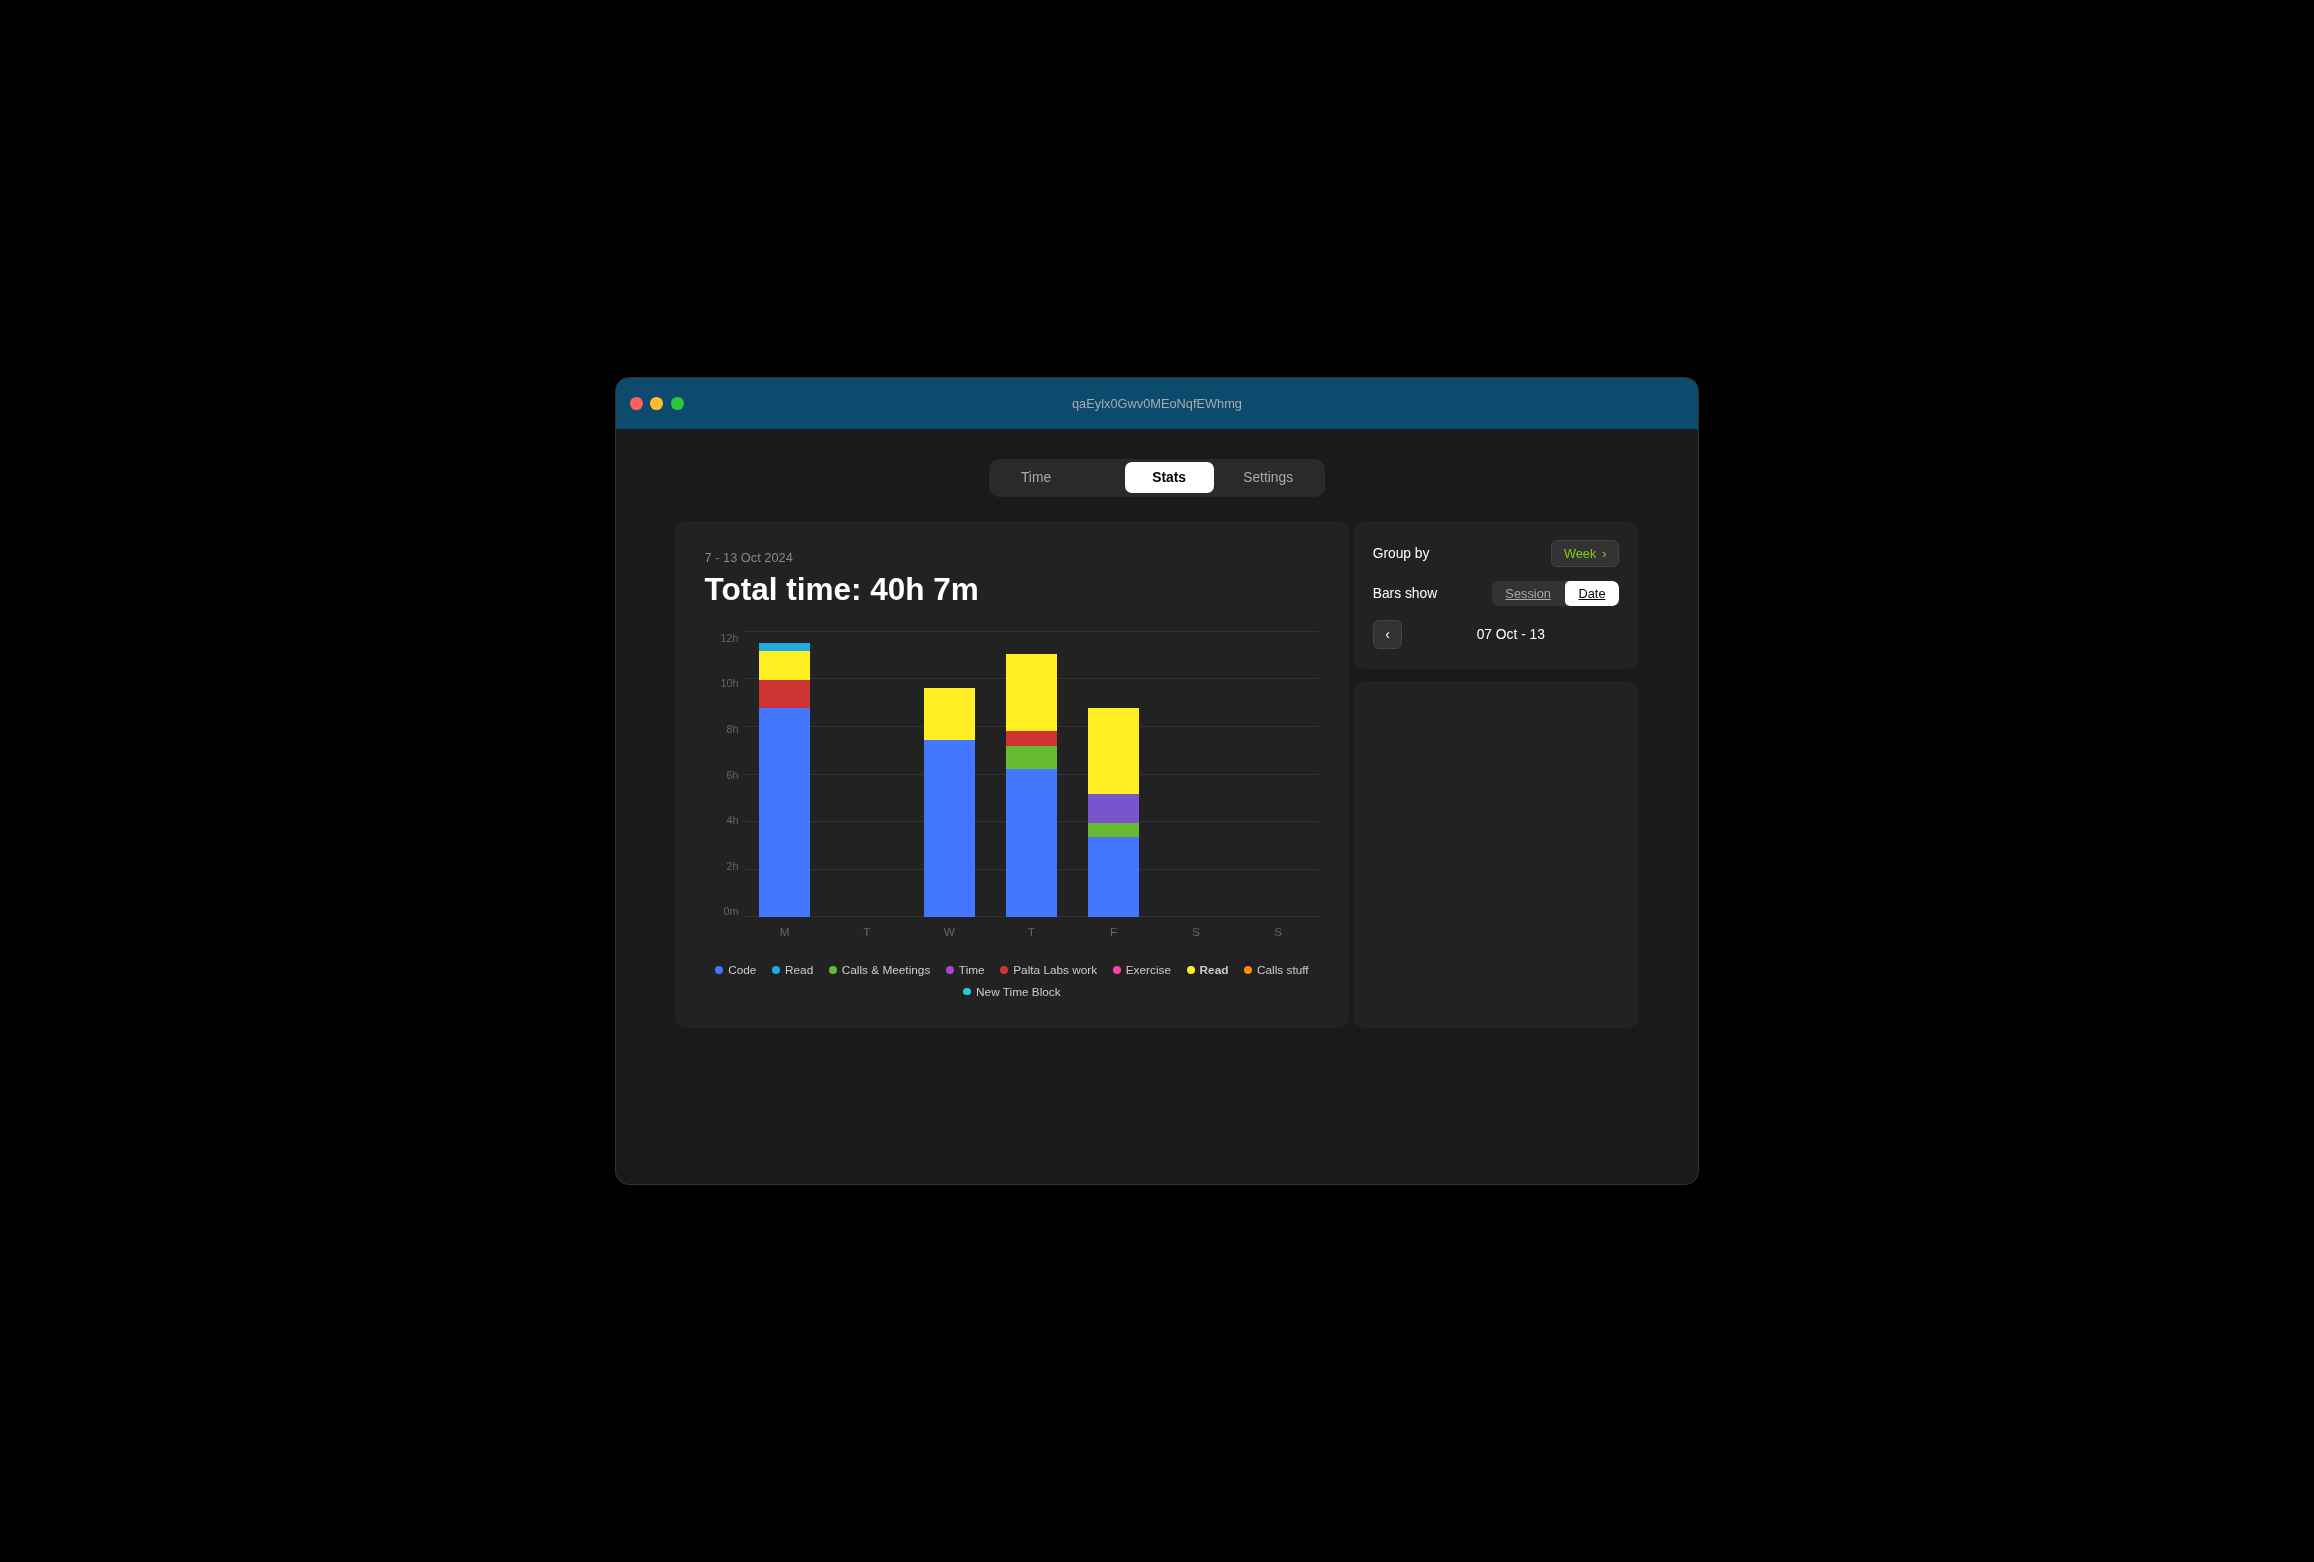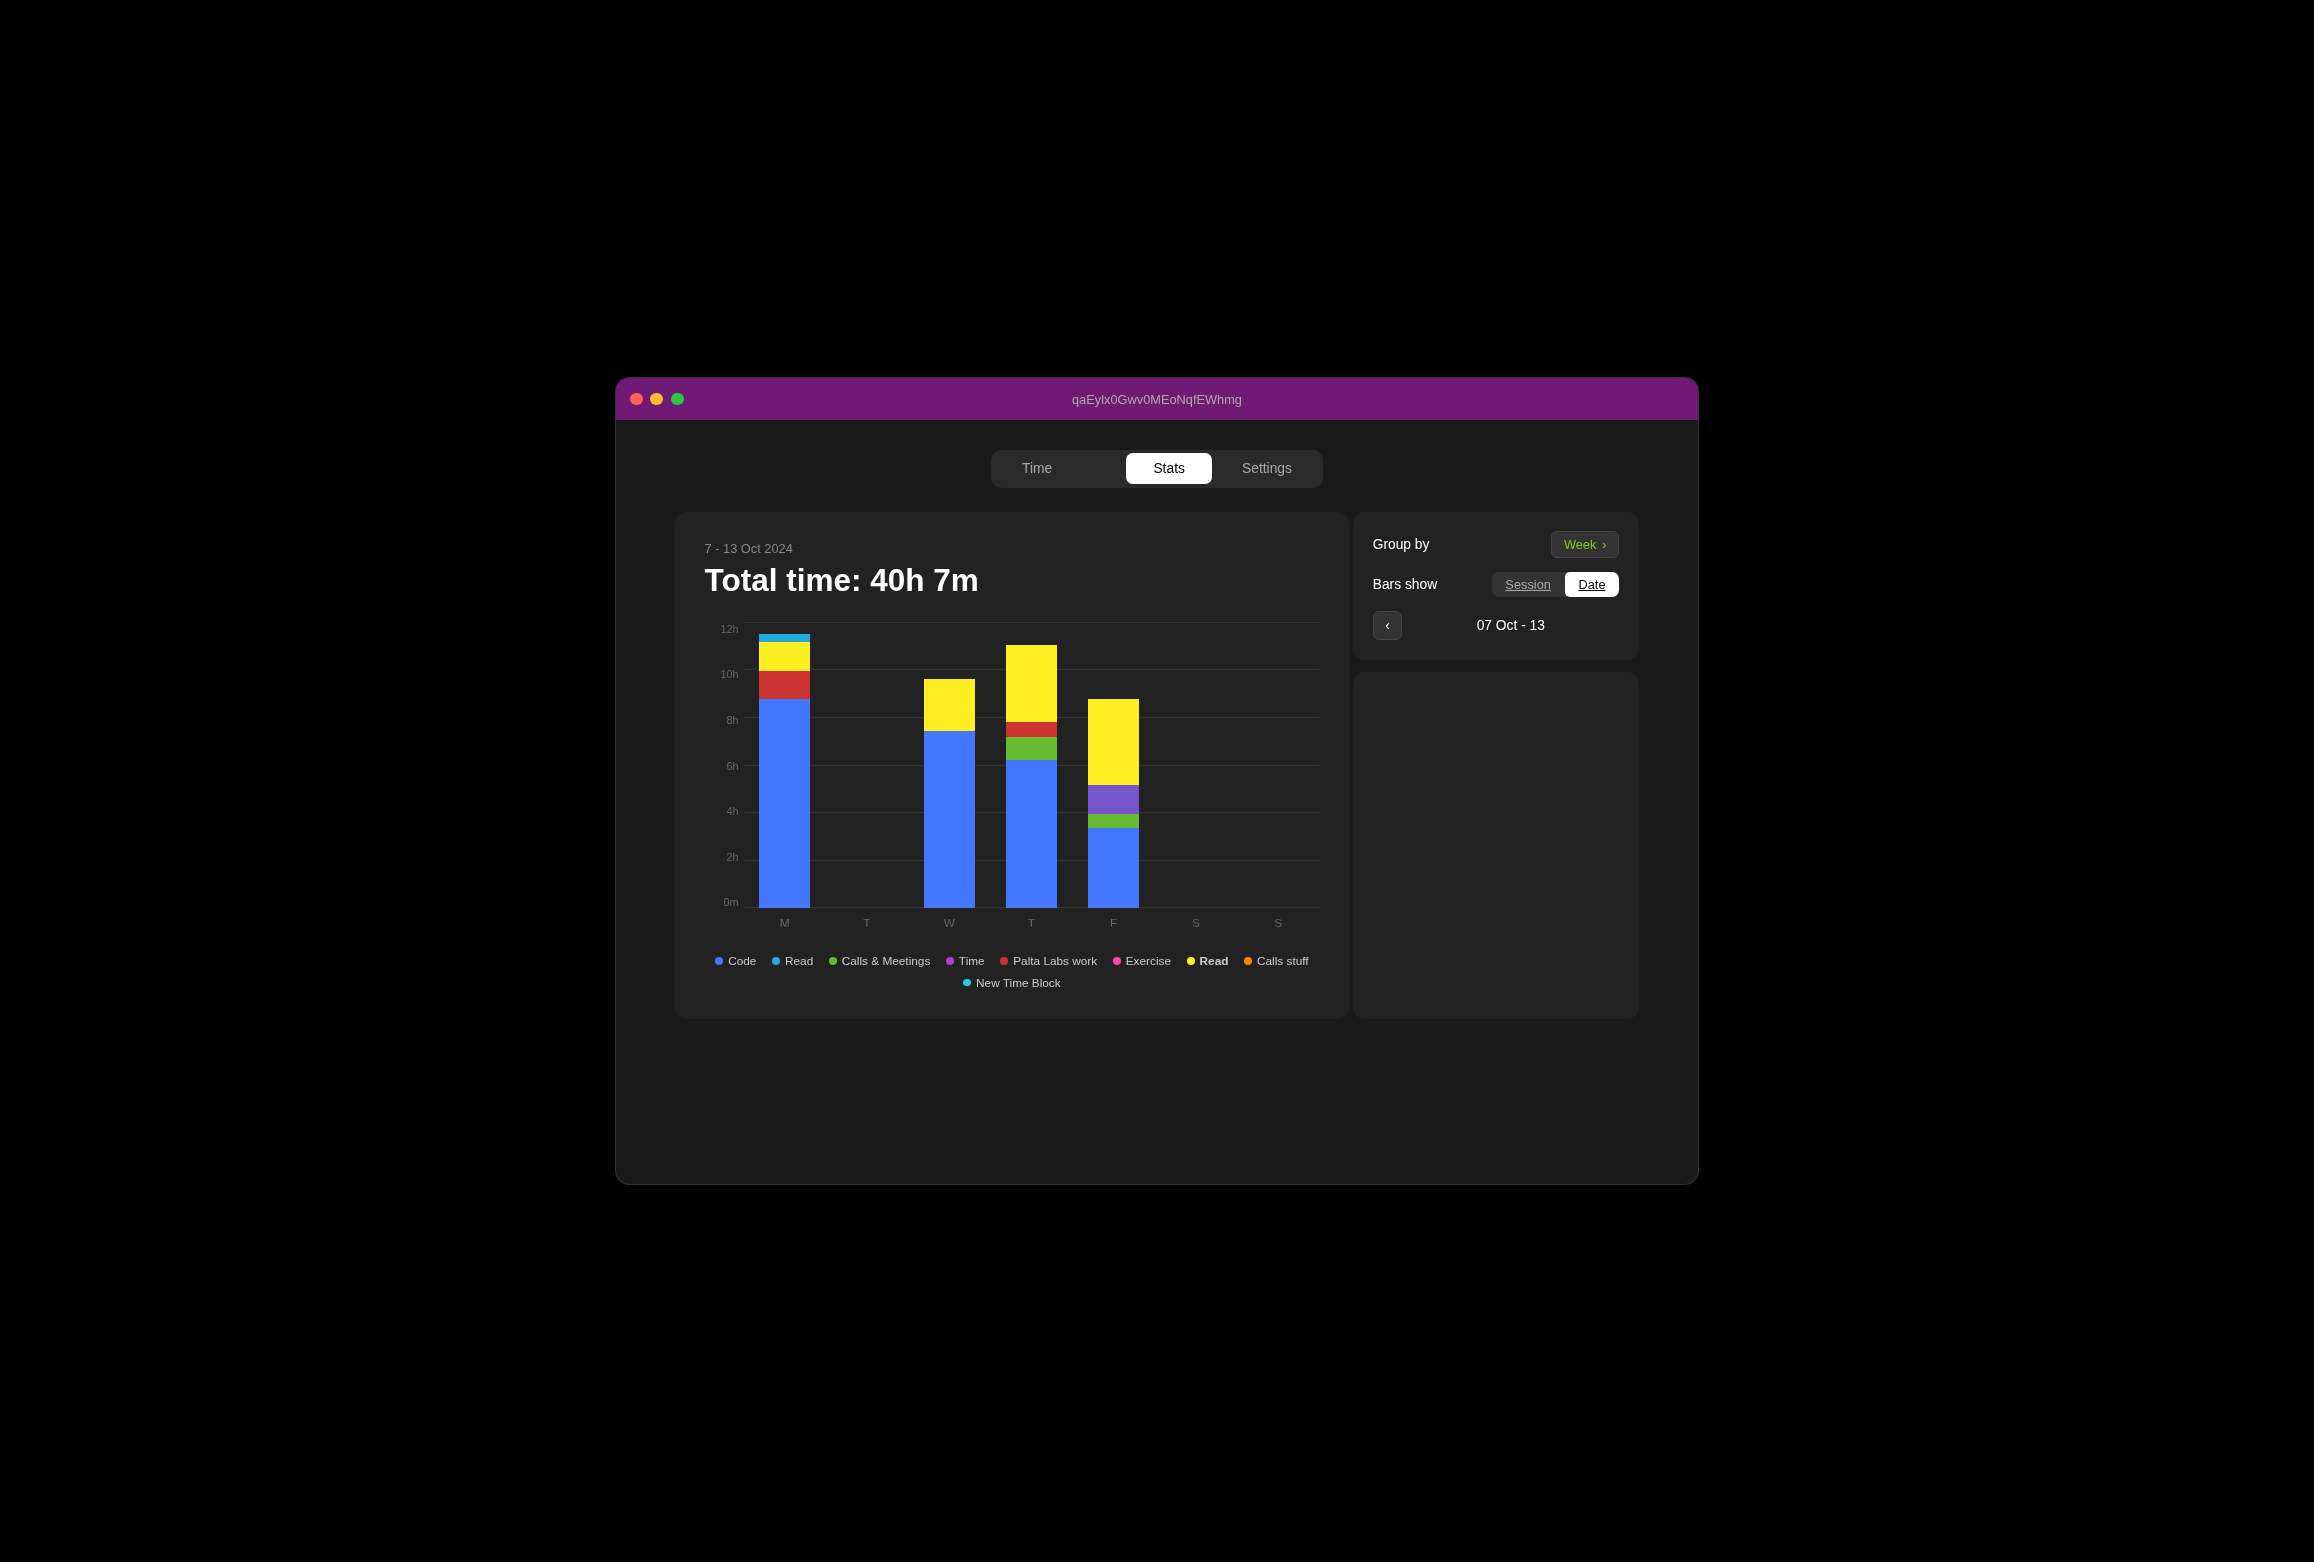--- a/index.html
+++ b/index.html
@@ -14,22 +14,22 @@
     }
     .window {
       background: #1a1a1a;
       border-radius: 13.8px;
       width: 1084px;
       min-height: 808px;
       border: 1px solid #333;
       overflow: hidden;
     }
     .titlebar {
-      background: #701a75;
-      height: 42px;
+      background: #0c4a6e;
+      height: 51px;
       display: flex;
       align-items: center;
       padding: 0 13.8px;
       position: relative;
     }
     .traffic-lights {
       display: flex;
       gap: 7.9px;
     }
     .tl {
@@ -68,21 +68,21 @@
       border-radius: 6.9px;
       color: #aaa;
       font-size: 13.8px;
       cursor: pointer;
       border: none;
       background: transparent;
     }
     .tab.active {
       background: #fff;
       color: #000;
-      font-weight: 400;
+      font-weight: 700;
       margin-left: 44px;
     }
     .main-layout {
       display: flex;
       gap: 4px;
     }
     .chart-panel {
       background: #222;
       border-radius: 11.8px;
       padding: 29.6px;

